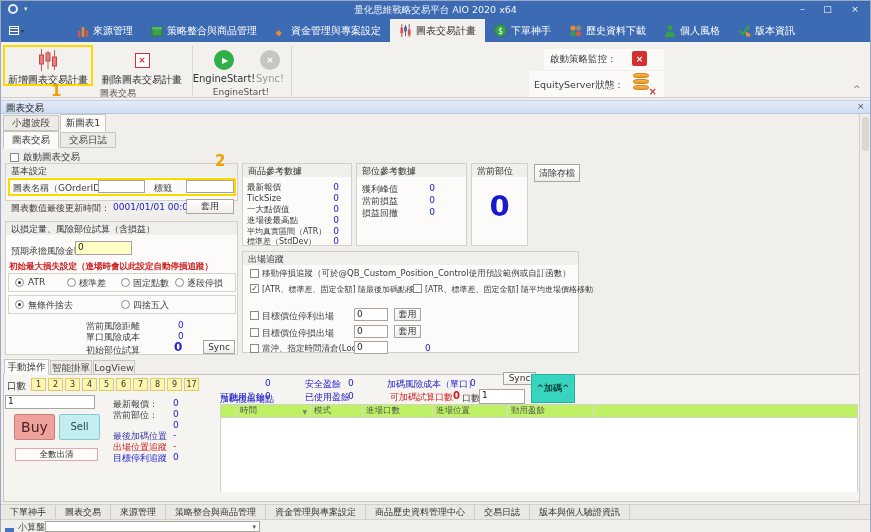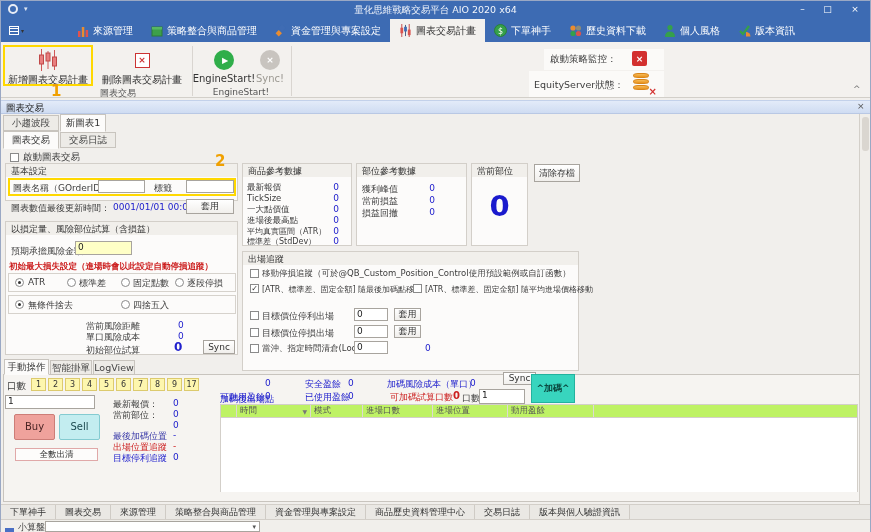--- a/index.html
+++ b/index.html
@@ -47,21 +47,21 @@
 .yinp{background:#ffffc6}
 .btn{background:linear-gradient(#fff,#f1efec);border:1px solid #a8a49e;text-align:center;font-size:9px;color:#333;overflow:hidden;white-space:nowrap}
 .cbx{width:9px;height:9px;border:1px solid #8a8a8a;background:#fff;font-size:8px;line-height:7px;text-align:center;color:#333}
 .radio{width:9px;height:9px;border:1px solid #8a8a8a;border-radius:50%;background:#fff}
 .radio.sel::after{content:"";display:block;width:3px;height:3px;border-radius:50%;background:#333;margin:2px auto 0}
 .warn{font-size:8.5px;color:#cc2020;font-weight:bold;white-space:nowrap}
 .rbx{border:1px solid #d6d2cc;background:#fcfbfa}
 .page{background:#f6f4f1;border:1px solid #c8c4be}
 .lots{display:flex;gap:2px}
 .lotb{width:15px;height:13px;background:#fdf6ae;border:1px solid #dcca6e;font-size:8px;text-align:center;line-height:11px;color:#333}
-.buy{background:#efa29c;border:1px solid #cd7d77;border-radius:2px;color:#4a2424;font-size:10px;text-align:center;line-height:24px}
+.buy{background:#efa29c;border:1px solid #cd7d77;border-radius:2px;color:#4a2424;font-size:14px;text-align:center;line-height:24px}
 .sell{background:#c3edf0;border:1px solid #84cbd1;border-radius:2px;color:#1c4a50;font-size:10px;text-align:center;line-height:24px}
 .flat{background:#fdfcfb;border:1px solid #e0a8a8;font-size:8.5px;text-align:center;line-height:11px;color:#333}
 .addbtn{background:#38d5be;border:1px solid #23b29e;color:#0b4a40;font-size:9px;font-weight:bold;display:flex;align-items:center;justify-content:center}
 .thead{display:flex;height:13px;background:#bef264;border-bottom:1px solid #d3cfc9}
 .thc{border-right:1px solid #ddd9d3;font-size:8.5px;color:#555;padding-left:3px;white-space:nowrap;display:flex;align-items:center}
 .tbody{background:#fff;height:74px}
 .sbar{background:#f0eeea;border-left:1px solid #d3cfc9}
 .sthumb{background:#dad6d0;border-radius:3px}
 .btabs{display:flex;background:#eae8e4;border-top:1px solid #d3cfc9;align-items:stretch}
 .btab{font-size:9px;color:#333;padding:0 9px;line-height:14px;border-right:1px solid #cfcbc5;white-space:nowrap}
@@ -319,21 +319,21 @@
     <span class="abs val f9" style="left:60px;top:43px;width:18px;text-align:right">0</span>
   </div>
 
   <div class="abs grp" style="left:470px;top:162px;width:57px;height:83px">
     <div class="gstrip">當前部位</div>
     <div class="abs bigzero" style="left:0;top:28px;width:55px">0</div>
   </div>
 
   <div class="abs btn" style="left:533px;top:163px;width:46px;height:18px;line-height:16px">清除存檔</div>
 
-  <div class="abs grp" style="left:241px;top:250px;width:337px;height:120px">
+  <div class="abs grp" style="left:241px;top:250px;width:337px;height:102px">
     <div class="gstrip">出場追蹤</div>
     <span class="abs cbx" style="left:7px;top:17px"></span>
     <span class="abs lbl f85" style="left:19px;top:16px">移動停損追蹤（可於@QB_Custom_Position_Control使用預設範例或自訂函數）</span>
     <span class="abs cbx" style="left:7px;top:32px"><span>✓</span></span>
     <span class="abs lbl f8" style="left:19px;top:32px">[ATR、標準差、固定金額] 隨最後加碼點移動</span>
     <span class="abs cbx" style="left:170px;top:32px"></span>
     <span class="abs lbl f8" style="left:182px;top:32px">[ATR、標準差、固定金額] 隨平均進場價格移動</span>
     <span class="abs cbx" style="left:7px;top:59px"></span>
     <span class="abs lbl f9" style="left:19px;top:58px">目標價位停利出場</span>
     <div class="abs inp" style="left:111px;top:56px;width:34px;height:13px">0</div>

